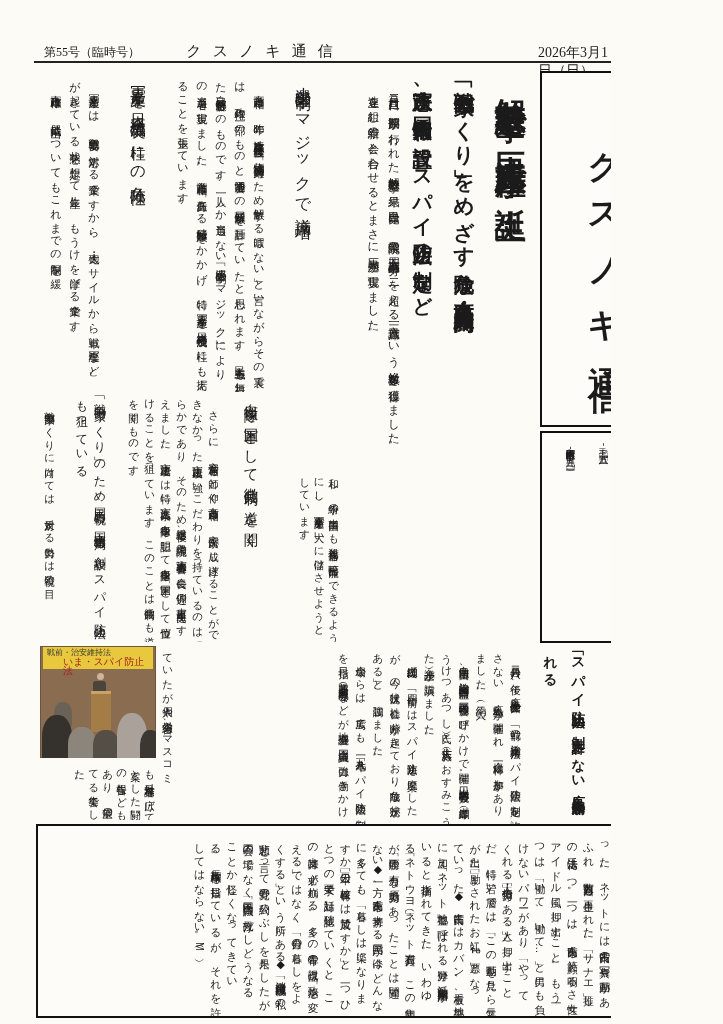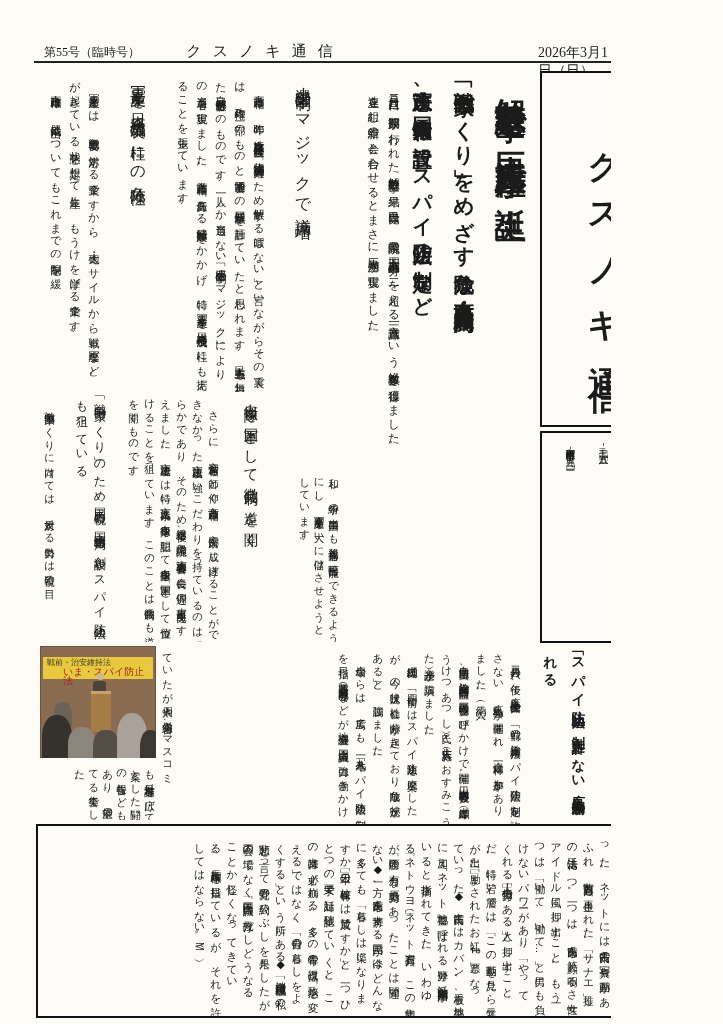--- a/index.html
+++ b/index.html
@@ -48,21 +48,21 @@
 
   .d1-cont{left:598px;top:646px;width:88px;height:178px;font-size:10.5px;line-height:16.5px;}
   .d2-head{left:530px;top:646px;width:62px;height:178px;font-size:13.5px;line-height:28px;letter-spacing:2px;}
   .d3-body{left:176px;top:646px;width:348px;height:178px;font-size:10.5px;line-height:17.2px;}
   .d4-side{left:158px;top:646px;width:18px;height:178px;font-size:10.5px;line-height:17px;}
   .d4-tail{left:42px;top:762px;width:114px;height:58px;font-size:10.5px;line-height:14px;}
 
   
   .photo{position:absolute;left:40px;top:646px;width:116px;height:112px;background:#8a6c50;overflow:hidden;
          box-shadow:0 0 0 1px #6c543e inset;}
-  .photo .banner{position:absolute;left:3px;top:11px;right:3px;height:22px;background:#e8c93e;padding:1px 4px;box-sizing:border-box;}
+  .photo .banner{position:absolute;left:3px;top:1px;right:3px;height:22px;background:#e8c93e;padding:1px 4px;box-sizing:border-box;}
   .photo .banner .l1{display:block;font-size:8px;color:#333;font-family:"Liberation Sans",sans-serif;line-height:9px;}
   .photo .banner .l2{display:block;font-size:10px;color:#a32222;font-family:"Liberation Sans",sans-serif;line-height:9px;margin-left:16px;}
   .photo .podium{position:absolute;left:44%;top:40%;width:17%;height:34%;background:#a37c46;border-top:3px solid #caa268;}
   .photo .speaker-head{position:absolute;left:49%;top:24%;width:7px;height:7px;border-radius:50%;background:#cdb49a;}
   .photo .speaker-body{position:absolute;left:46%;top:31%;width:13px;height:11px;background:#4a443d;border-radius:3px 3px 0 0;}
   .photo .aud{position:absolute;border-radius:45% 45% 8% 8%;}
   .a1{left:2%;bottom:-4%;width:26%;height:42%;background:#35312c;}
   .a2{left:24%;bottom:-6%;width:24%;height:34%;background:#8c857c;}
   .a3{left:46%;bottom:-5%;width:22%;height:30%;background:#544e47;}
   .a4{left:66%;bottom:-4%;width:26%;height:44%;background:#aaa29a;}

